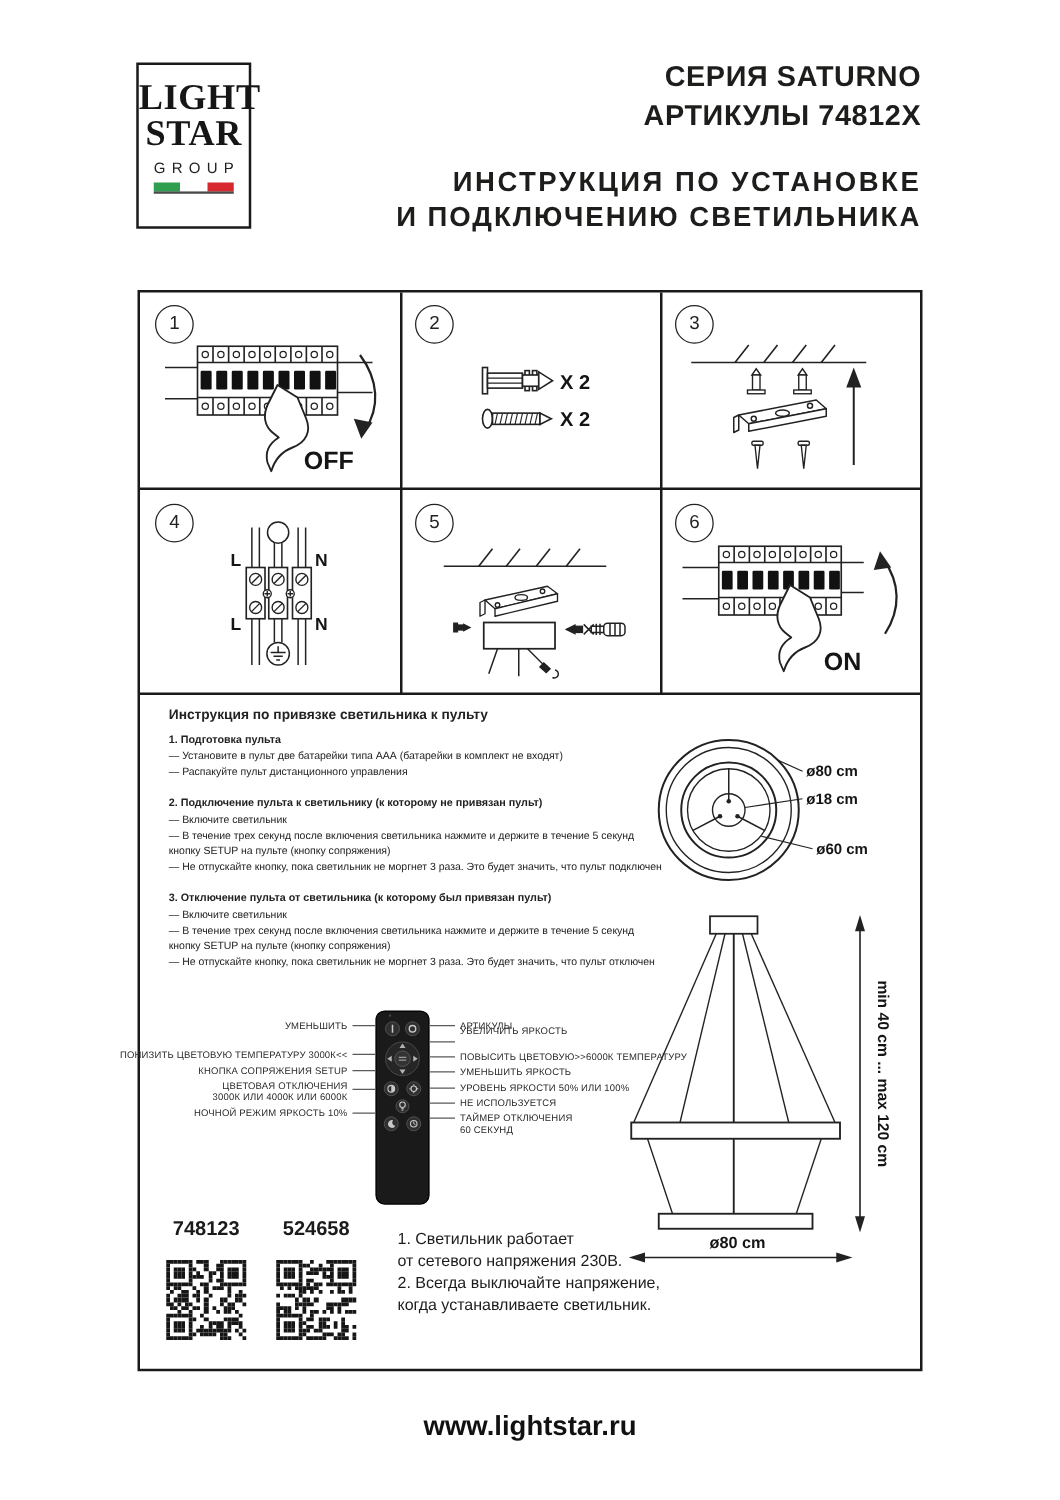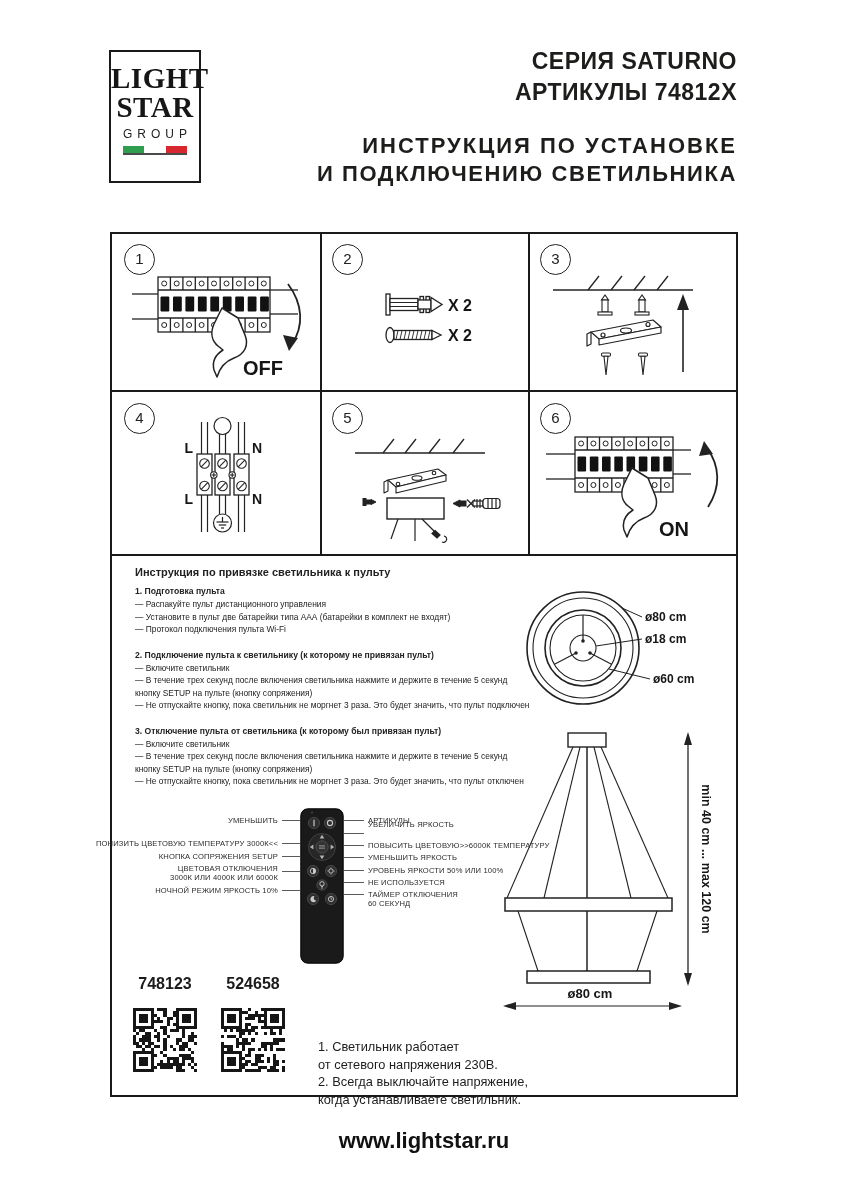--- a/index.html
+++ b/index.html
@@ -354,23 +354,22 @@
     <g>
       <path d="M180,115 C193,95 192,74 179,56" fill="none" stroke="#222" stroke-width="1.8"></path>
       <polygon points="176,49 171,64 185,62" fill="#222"></polygon>
     </g>
     <text x="131" y="144" font-size="20" font-weight="bold">ON</text>
   </svg>
 
   <div class="abs pair">
     <div class="t">Инструкция по привязке светильника к пульту</div>
     <div class="h">1. Подготовка пульта</div>
+    <div class="i">— Установите в пульт две батарейки типа ААА (батарейки в комплект не входят)</div>
     <div class="i">— Распакуйте пульт дистанционного управления</div>
-    <div class="i">— Установите в пульт две батарейки типа ААА (батарейки в комплект не входят)</div>
-    <div class="i">— Протокол подключения пульта Wi-Fi</div>
     <div class="h" style="margin-top:14px">2. Подключение пульта к светильнику (к которому не привязан пульт)</div>
     <div class="i">— Включите светильник</div>
     <div class="i">— В течение трех секунд после включения светильника нажмите и держите в течение 5 секунд кнопку SETUP на пульте (кнопку сопряжения)</div>
     <div class="i">— Не отпускайте кнопку, пока светильник не моргнет 3 раза. Это будет значить, что пульт подключен</div>
     <div class="h" style="margin-top:14px">3. Отключение пульта от светильника (к которому был привязан пульт)</div>
     <div class="i">— Включите светильник</div>
     <div class="i">— В течение трех секунд после включения светильника нажмите и держите в течение 5 секунд кнопку SETUP на пульте (кнопку сопряжения)</div>
     <div class="i">— Не отпускайте кнопку, пока светильник не моргнет 3 раза. Это будет значить, что пульт отключен</div>
   </div>
 
@@ -953,21 +952,21 @@
       <i style="grid-row:21;grid-column:11"></i>
       <i style="grid-row:21;grid-column:12"></i>
       <i style="grid-row:21;grid-column:13"></i>
       <i style="grid-row:21;grid-column:16"></i>
       <i style="grid-row:21;grid-column:17"></i>
       <i style="grid-row:21;grid-column:18"></i>
       <i style="grid-row:21;grid-column:19"></i>
       <i style="grid-row:21;grid-column:21"></i>
     </div>
 
-  <div class="abs notes" style="left:206px;top:804px">
+  <div class="abs notes" style="left:206px;top:748px">
     <div>1. Светильник работает</div>
     <div>от сетевого напряжения 230В.</div>
     <div>2. Всегда выключайте напряжение,</div>
     <div>когда устанавливаете светильник.</div>
   </div>
 
 </div>
 
 <div class="abs footer">www.lightstar.ru</div>
 

